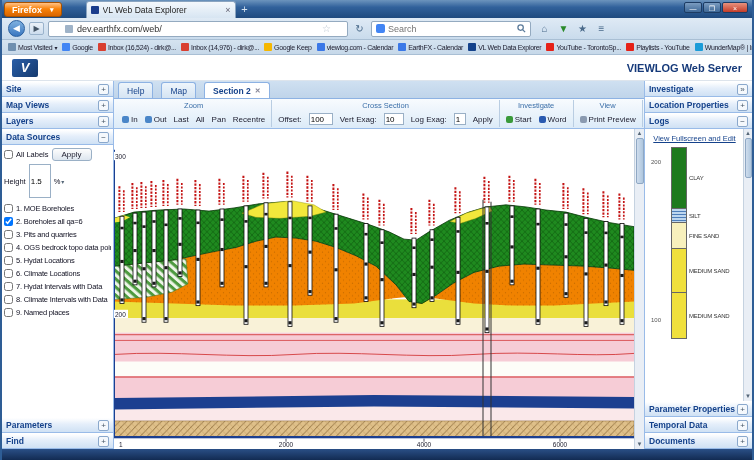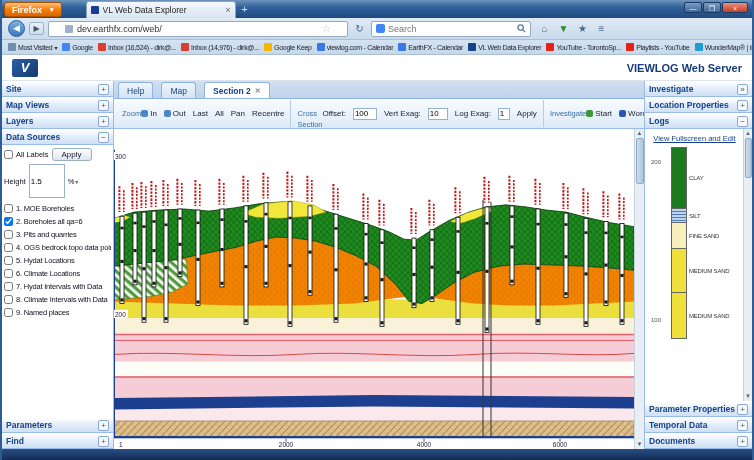--- a/index.html
+++ b/index.html
@@ -44,32 +44,32 @@
 .acc-bar .tool{margin-left:auto;width:11px;height:11px;border:1px solid #8aa8cc;border-radius:2px;background:#f4f8fc;color:#456;font-size:8px;line-height:9px;text-align:center;font-weight:normal;}
 
 .leftpanel{width:112px;flex:0 0 112px;border-right:1px solid #99bbe8;display:flex;flex-direction:column;background:#fff;}
 .lp-header{height:17px;flex:0 0 17px;background:linear-gradient(#d6e6f6,#bcd4ec);border-bottom:1px solid #99bbe8;font-size:9px;font-weight:bold;color:#15428b;display:flex;align-items:center;padding:0 4px;}
 .lp-header .tool{margin-left:auto;font-size:8px;color:#456;font-weight:normal;}
 .ds-content{flex:1;overflow:hidden;padding:3px 2px;background:#fff;}
 .ds-row1{display:flex;align-items:center;gap:3px;margin-bottom:3px;}
 .ds-row1 span{font-size:7.5px;color:#112;}
 .apply-btn{font-size:8px;padding:1px 9px;background:linear-gradient(#fdfdfd,#dde6ef);border:1px solid #9ab0c6;border-radius:3px;color:#223;}
 .ds-row2{display:flex;align-items:center;gap:3px;font-size:7.5px;color:#112;margin-bottom:4px;}
-.h-input{width:36px;height:11px;font-size:8px;border:1px solid #9ab0c6;padding:16px 1px;font-family:"Liberation Sans",sans-serif;}
+.h-input{width:22px;height:11px;font-size:8px;border:1px solid #9ab0c6;padding:16px 1px;font-family:"Liberation Sans",sans-serif;}
 .h-unit{display:flex;align-items:center;gap:1px;}
 .ds-item{display:flex;align-items:center;gap:3px;font-size:7.5px;letter-spacing:-0.2px;color:#112;height:13px;white-space:nowrap;overflow:hidden;}
 input[type=checkbox]{width:9px;height:9px;margin:0;flex:0 0 9px;}
 
 .main{flex:1;display:flex;flex-direction:column;min-width:0;}
 .tabrow{height:18px;flex:0 0 18px;background:linear-gradient(#cfe0f1,#bfd4ea);display:flex;align-items:flex-end;padding:2px 4px 0;gap:8px;border-bottom:1px solid #8db2e3;}
 .mtab{height:16px;padding:0 8px;font-size:8.5px;color:#15428b;background:linear-gradient(#eef5fb,#d5e4f3);border:1px solid #8db2e3;border-bottom:none;border-radius:3px 3px 0 0;display:flex;align-items:center;gap:4px;}
 .mtab.active{background:#fff;font-weight:bold;margin-top:36px;}
 .mtab .x{font-size:7px;color:#889;}
 .toolbar{height:30px;flex:0 0 30px;background:linear-gradient(#f8fbfe,#dcebf8);border-bottom:1px solid #99bbe8;display:flex;align-items:stretch;padding:1px 2px;overflow:hidden;}
-.tgroup{display:flex;flex-direction:row;align-items:center;padding:0 6px;border-right:1px solid #b9cde2;}
+.tgroup{display:flex;flex-direction:column;align-items:center;padding:0 6px;border-right:1px solid #b9cde2;}
 .tcaption{font-size:7.5px;color:#3a6ea8;height:11px;line-height:11px;}
 .tbuttons{display:flex;align-items:center;gap:7px;font-size:8px;color:#223;height:16px;white-space:nowrap;}
 .tbtn{display:flex;align-items:center;gap:2px;}
 .ico{width:7px;height:7px;border-radius:2px;display:inline-block;}
 .tb-lab{font-size:8px;color:#223;}
 .tb-input{height:12px;font-size:8px;border:1px solid #9ab0c6;padding:0 1px;font-family:"Liberation Sans",sans-serif;}
 .statusline{height:12px;flex:0 0 12px;font-size:7.5px;color:#778;display:flex;align-items:center;padding:0 4px;gap:3px;background:#fff;}
 .plotwrap{flex:1;display:flex;min-height:0;position:relative;background:#fff;}
 .plot-svg{flex:1;min-width:0;height:100%;}
 .vscroll{width:10px;flex:0 0 10px;background:#e9eef5;border-left:1px solid #c5d2e0;display:flex;flex-direction:column;align-items:center;font-size:6px;color:#567;}

